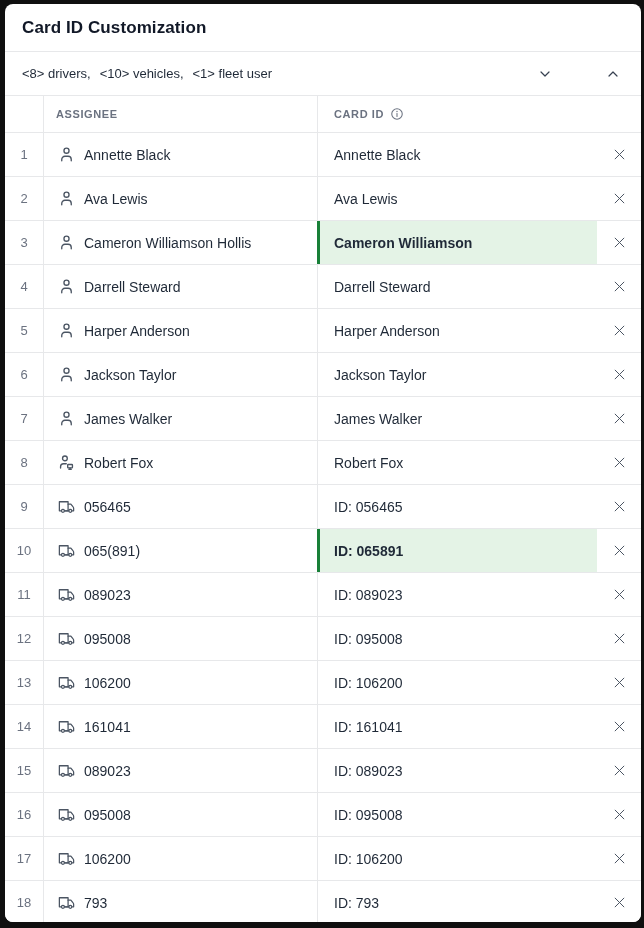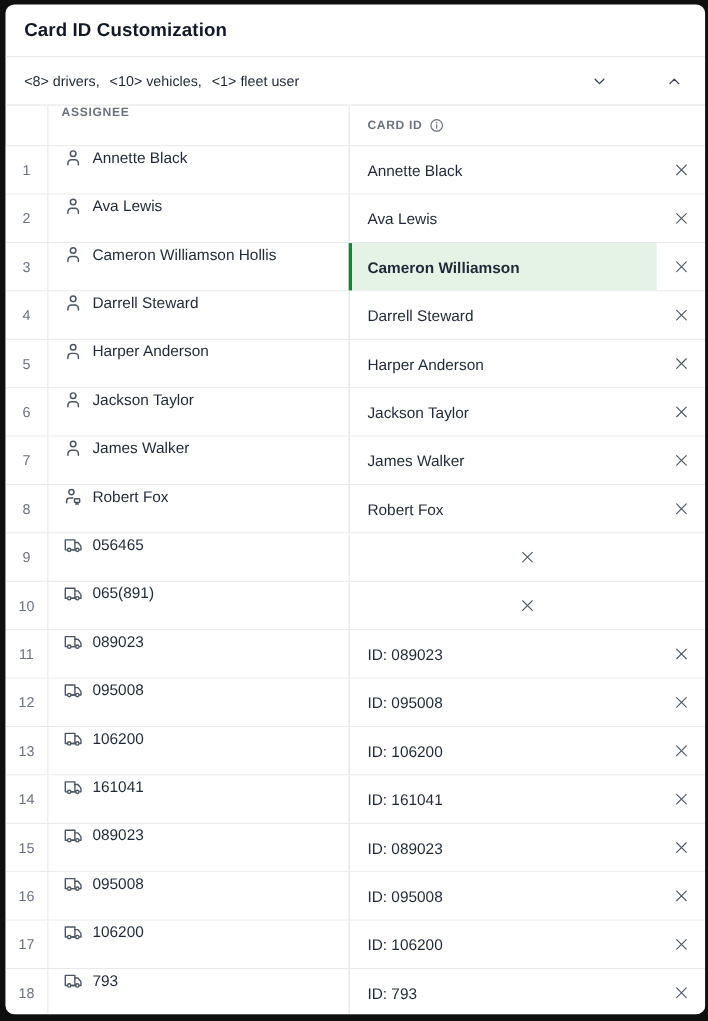--- a/index.html
+++ b/index.html
@@ -11,21 +11,21 @@
   .title{font-size:17px;font-weight:700;color:#111827;letter-spacing:.1px;}
   .subbar{height:44px;flex:0 0 44px;display:flex;align-items:center;padding:0 14px 0 17px;border-bottom:1px solid #e7e8ea;gap:16px;}
   .summary{display:flex;gap:9px;font-size:13px;color:#1f2937;}
   .subbar .spacer{flex:1;}
   .icon-btn{width:28px;height:28px;display:flex;align-items:center;justify-content:center;background:none;border:none;padding:0;cursor:pointer;color:#374151;}
   .icon-btn svg{width:16px;height:16px;}
   .chev-gap{width:8px;}
   
   .thead{height:37px;flex:0 0 37px;display:flex;border-bottom:1px solid #e7e8ea;}
   .col-num{width:39px;flex:0 0 39px;border-right:1px solid #e7e8ea;display:flex;align-items:center;justify-content:center;}
-  .col-assignee{width:274px;flex:0 0 274px;border-right:1px solid #e7e8ea;display:flex;align-items:flex-start;padding-left:12px;}
+  .col-assignee{width:274px;flex:0 0 274px;border-right:1px solid #e7e8ea;display:flex;align-items:center;padding-left:12px;}
   .col-card{width:280px;flex:0 0 280px;display:flex;align-items:center;padding-left:16px;}
   .col-close{flex:1;display:flex;align-items:center;justify-content:center;}
   .th-label{font-size:11px;font-weight:700;color:#6b7280;letter-spacing:.6px;display:flex;align-items:center;gap:6px;}
   .info-icon{width:14px;height:14px;color:#6b7280;display:inline-flex;cursor:pointer;}
   .info-icon svg{width:14px;height:14px;}
   .tbody{flex:1;overflow:hidden;}
   .row{height:44px;display:flex;border-bottom:1px solid #e7e8ea;background:#fff;}
   .row .col-card{border-left:1px solid #e7e8ea;margin-left:-1px;}
   .num{font-size:13px;color:#6b7280;}
   .assignee-inner{display:flex;align-items:center;gap:8px;color:#1f2937;font-size:14px;}
@@ -347,20 +347,23 @@
                   <path d="M14 9h3.5l2.6 3.2a3 3 0 0 1 .9 2.1v3.2h-1.6"></path>
                   <circle cx="7.5" cy="17.5" r="1.9"></circle>
                   <circle cx="16.8" cy="17.5" r="1.9"></circle>
                   <path d="M9.4 17.5h5.5"></path>
                 </svg>
         </span>
 
         <span>056465</span>
       </span>
     </div>
+    <div class="col-card cell-card">
+      <span class="card-val">ID: 056465</span>
+    </div>
     <div class="col-close">
       <button class="close-btn">
         <span style="display:inline-flex;">
           <svg viewBox="0 0 24 24" fill="none" stroke="currentColor" stroke-width="1.6" stroke-linecap="round">
                   <path d="M5 5l14 14M19 5L5 19"></path>
                 </svg>
         </span>
       </button>
     </div>
   </div>
@@ -378,20 +381,23 @@
                   <path d="M14 9h3.5l2.6 3.2a3 3 0 0 1 .9 2.1v3.2h-1.6"></path>
                   <circle cx="7.5" cy="17.5" r="1.9"></circle>
                   <circle cx="16.8" cy="17.5" r="1.9"></circle>
                   <path d="M9.4 17.5h5.5"></path>
                 </svg>
         </span>
 
         <span>065(891)</span>
       </span>
     </div>
+    <div class="col-card cell-card">
+      <span class="card-val">ID: 065891</span>
+    </div>
     <div class="col-close">
       <button class="close-btn">
         <span style="display:inline-flex;">
           <svg viewBox="0 0 24 24" fill="none" stroke="currentColor" stroke-width="1.6" stroke-linecap="round">
                   <path d="M5 5l14 14M19 5L5 19"></path>
                 </svg>
         </span>
       </button>
     </div>
   </div>

